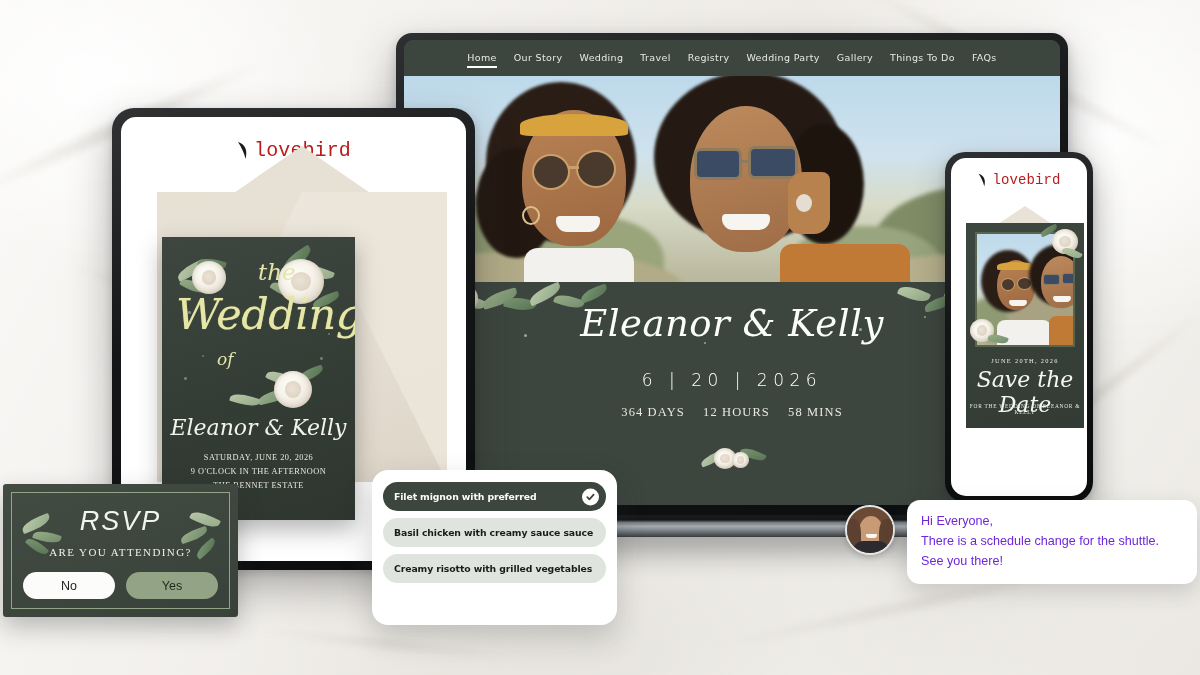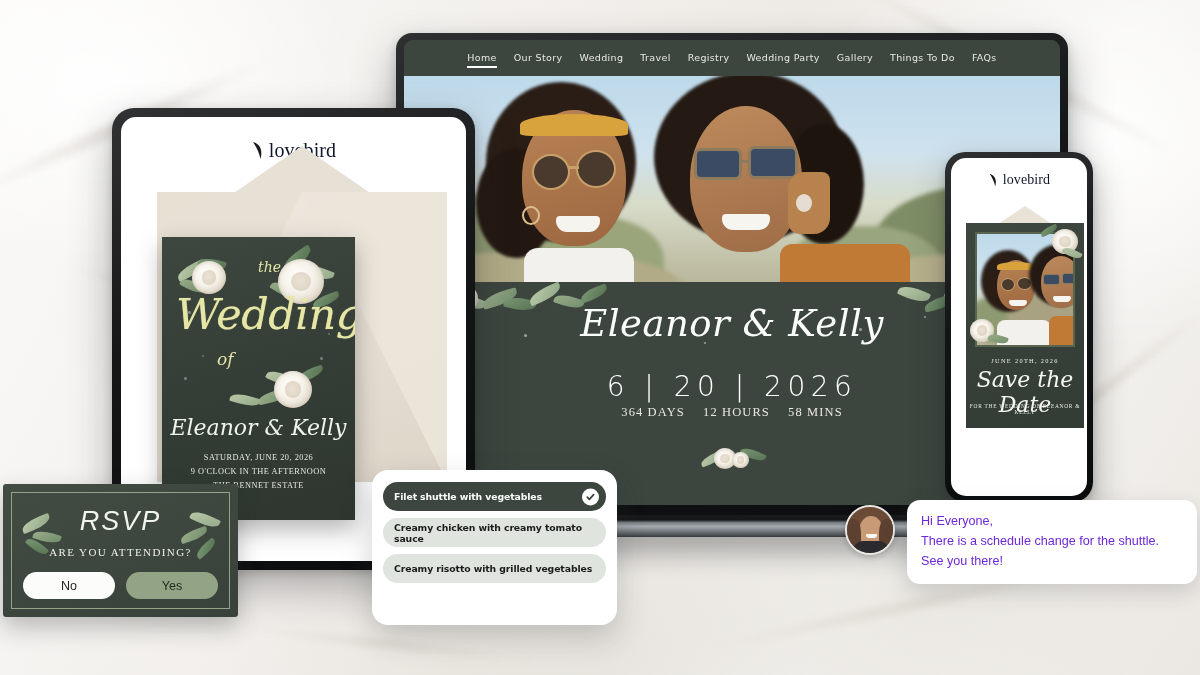--- a/index.html
+++ b/index.html
@@ -112,21 +112,21 @@
   .leaf.l { background: linear-gradient(140deg,#bccbac,#8fa784); }
 
   #couple-names {
     position: absolute; left: 0; right: 0; top: 20px; text-align: center;
     font-family: "DejaVu Serif", serif; font-style: italic;
     font-size: 37px; color: #fbfdfa; letter-spacing: .5px;
   }
   #wedding-date {
     position: absolute; left: 0; right: 0; top: 88px; text-align: center;
     font-family: "DejaVu Sans", sans-serif;
-    font-size: 28px; color: #fff; letter-spacing: 5.5px; font-weight: 300;
+    font-size: 17px; color: #fff; letter-spacing: 5.5px; font-weight: 300;
   }
   #countdown {
     position: absolute; left: 0; right: 0; top: 123px; text-align: center;
     font-family: "Liberation Serif", serif;
     font-size: 12.5px; color: #e9eae3; letter-spacing: 1.1px;
   }
   #countdown span { margin: 12px 7px; }
 
   
   #tablet { left: 112px; top: 108px; width: 363px; height: 462px; z-index: 6; }
@@ -137,22 +137,22 @@
     box-shadow: 0 18px 40px rgba(40,42,45,.34), 0 3px 10px rgba(0,0,0,.16);
   }
   #tablet-screen { width: 100%; height: 100%; border-radius: 15px; background: #fff; }
   .brand {
     display: flex; align-items: center; justify-content: center;
     gap: 5px; padding-top: 22px;
   }
   .brand-mark { width: 13px; height: 20px; position: relative; }
   .brand-mark svg { display: block; }
   .brand-text {
-    font-family: Liberation Serif, serif; font-size: 20px;
-    color: #0f172a; letter-spacing: .1px;
+    font-family: Liberation Mono, monospace; font-size: 20px;
+    color: #b91c1c; letter-spacing: .1px;
   }
 
   
   #envelope { position: absolute; left: 36px; top: 75px; width: 290px; height: 290px; }
   .env-body {
     position: absolute; inset: 0;
     background: linear-gradient(160deg,#efe9e0,#ded5c8);
     border-radius: 2px;
   }
   .env-flap-back {
@@ -179,21 +179,21 @@
   
   #invite-card {
     position: absolute; left: 41px; top: 120px; width: 193px; height: 283px;
     background: linear-gradient(165deg,#3d473f,#333c35 55%,#2e362f);
     box-shadow: 0 10px 22px rgba(40,44,40,.35);
     overflow: hidden;
   }
   .script-the {
     position: absolute; left: 96px; top: 22px;
     font-family: "DejaVu Serif", serif; font-style: italic;
-    font-size: 14px; color: #e3e6a8;
+    font-size: 23px; color: #e3e6a8;
   }
   .script-wedding {
     position: absolute; left: 14px; top: 52px; width: 165px; text-align: center;
     font-family: "DejaVu Serif", serif; font-style: italic;
     font-size: 43px; color: #e6e7a6; letter-spacing: -.5px;
     text-shadow: 0 0 1px rgba(214,215,140,.6);
   }
   .script-of {
     position: absolute; left: 55px; top: 112px;
     font-family: "DejaVu Serif", serif; font-style: italic;
@@ -554,29 +554,29 @@
   <div id="rsvp-title">RSVP</div>
   <div id="rsvp-q">ARE YOU ATTENDING?</div>
   <div id="rsvp-buttons">
     <div class="rsvp-btn no">No</div>
     <div class="rsvp-btn yes">Yes</div>
   </div>
 </div>
 
 <div class="device" id="entree-card">
   <div class="entree-opt selected">
-    <span>Filet shuttle with vegetables</span>
+    <span>Filet mignon with preferred</span>
     <span class="entree-check">
       <svg width="11" height="11" viewBox="0 0 12 12">
         <path d="M2.5 6.2 L4.8 8.6 L9.4 3.4" stroke="#3c453e" stroke-width="1.9" fill="none" stroke-linecap="round" stroke-linejoin="round"></path>
       </svg>
     </span>
   </div>
   <div class="entree-opt">
-    <span>Creamy chicken with creamy tomato sauce</span>
+    <span>Basil chicken with creamy sauce sauce</span>
   </div>
   <div class="entree-opt">
     <span>Creamy risotto with grilled vegetables</span>
   </div>
 </div>
 
 <div class="device" id="message-group">
   <div id="avatar">
     <div style="position:absolute;left:2px;top:-2px;width:46px;height:34px;background:#6b4b36;border-radius:50% 50% 40% 40%;"></div>
     <div style="position:absolute;left:12px;top:9px;width:24px;height:30px;background:#c99a76;border-radius:50% 50% 45% 45%;"></div>

